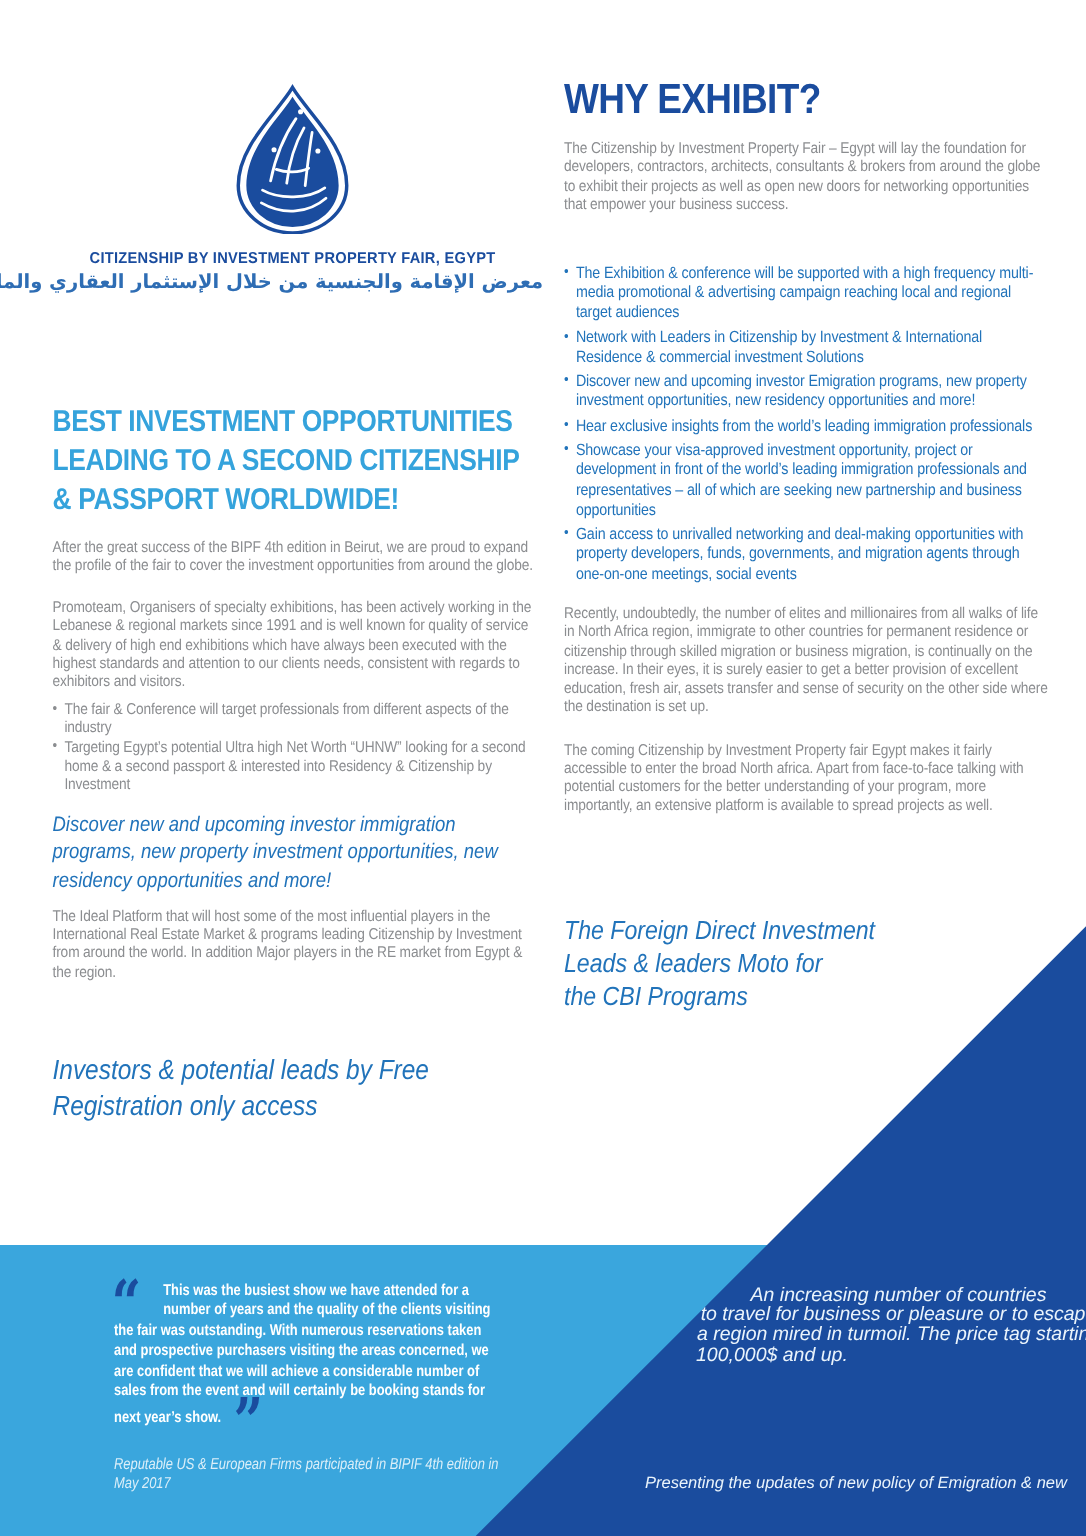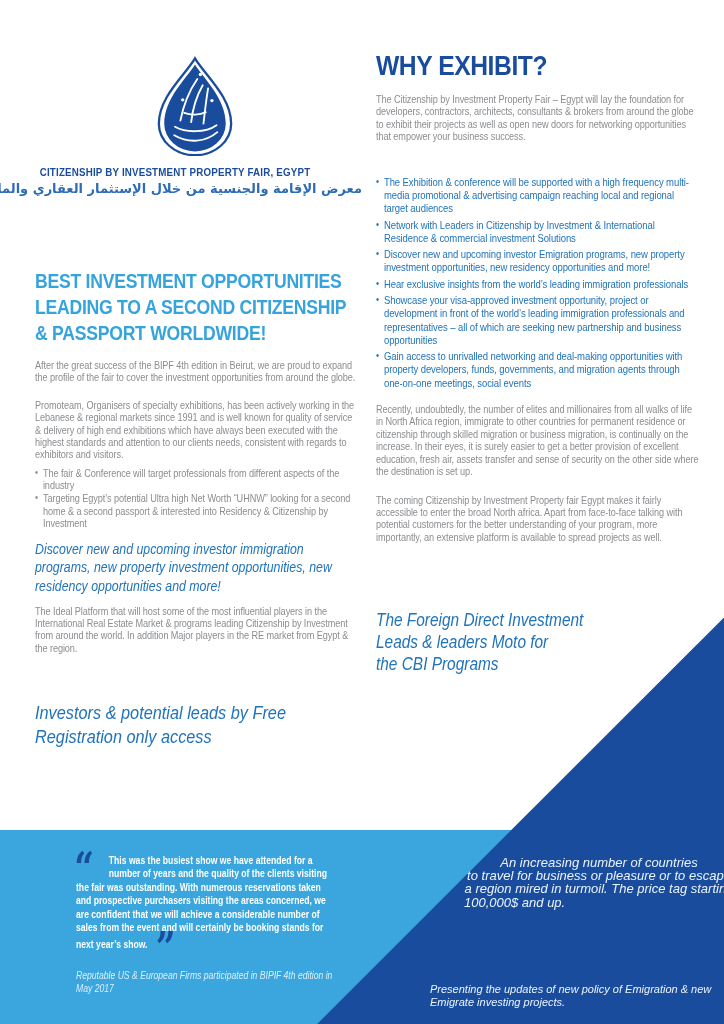--- a/index.html
+++ b/index.html
@@ -3,21 +3,21 @@
 <meta charset="utf-8">
 <style>
   html,body{margin:0;padding:0;background:#9a9a9a;}
   .page{
     position:relative;width:724px;height:1024px;margin:0 auto;
     background:#ffffff;overflow:hidden;
     font-family:"Liberation Sans",sans-serif;
     -webkit-font-smoothing:antialiased;
   }
   
-  .logo-block{position:absolute;left:28px;top:56px;width:334px;text-align:left;}
+  .logo-block{position:absolute;left:28px;top:56px;width:334px;text-align:center;}
   .logo-drop{display:block;margin:0 auto;width:78px;height:100px;}
   .logo-title{
     margin-top:10px;font-size:10.5px;font-weight:bold;color:#1a4c9e;
     letter-spacing:.2px;white-space:nowrap;transform:scaleX(.93);transform-origin:50% 0;
   }
   .logo-arabic{
     margin-top:3px;font-size:13px;font-weight:bold;color:#2e6db4;
     font-family:"DejaVu Sans",sans-serif;white-space:nowrap;
   }
   
@@ -160,16 +160,15 @@
   </div>
 
   <div class="note1">
     <div>An increasing number of countries</div>
     <div>to travel for business or pleasure or to escape</div>
     <div>a region mired in turmoil. The price tag starting</div>
     <div class="leftline">100,000$ and up.</div>
   </div>
   <div class="note2">
     <div>Presenting  the updates of new policy of Emigration &amp; new</div>
-    <div>Emigrate investing projects.</div>
   </div>
 
 </div>
 
 </body></html>

